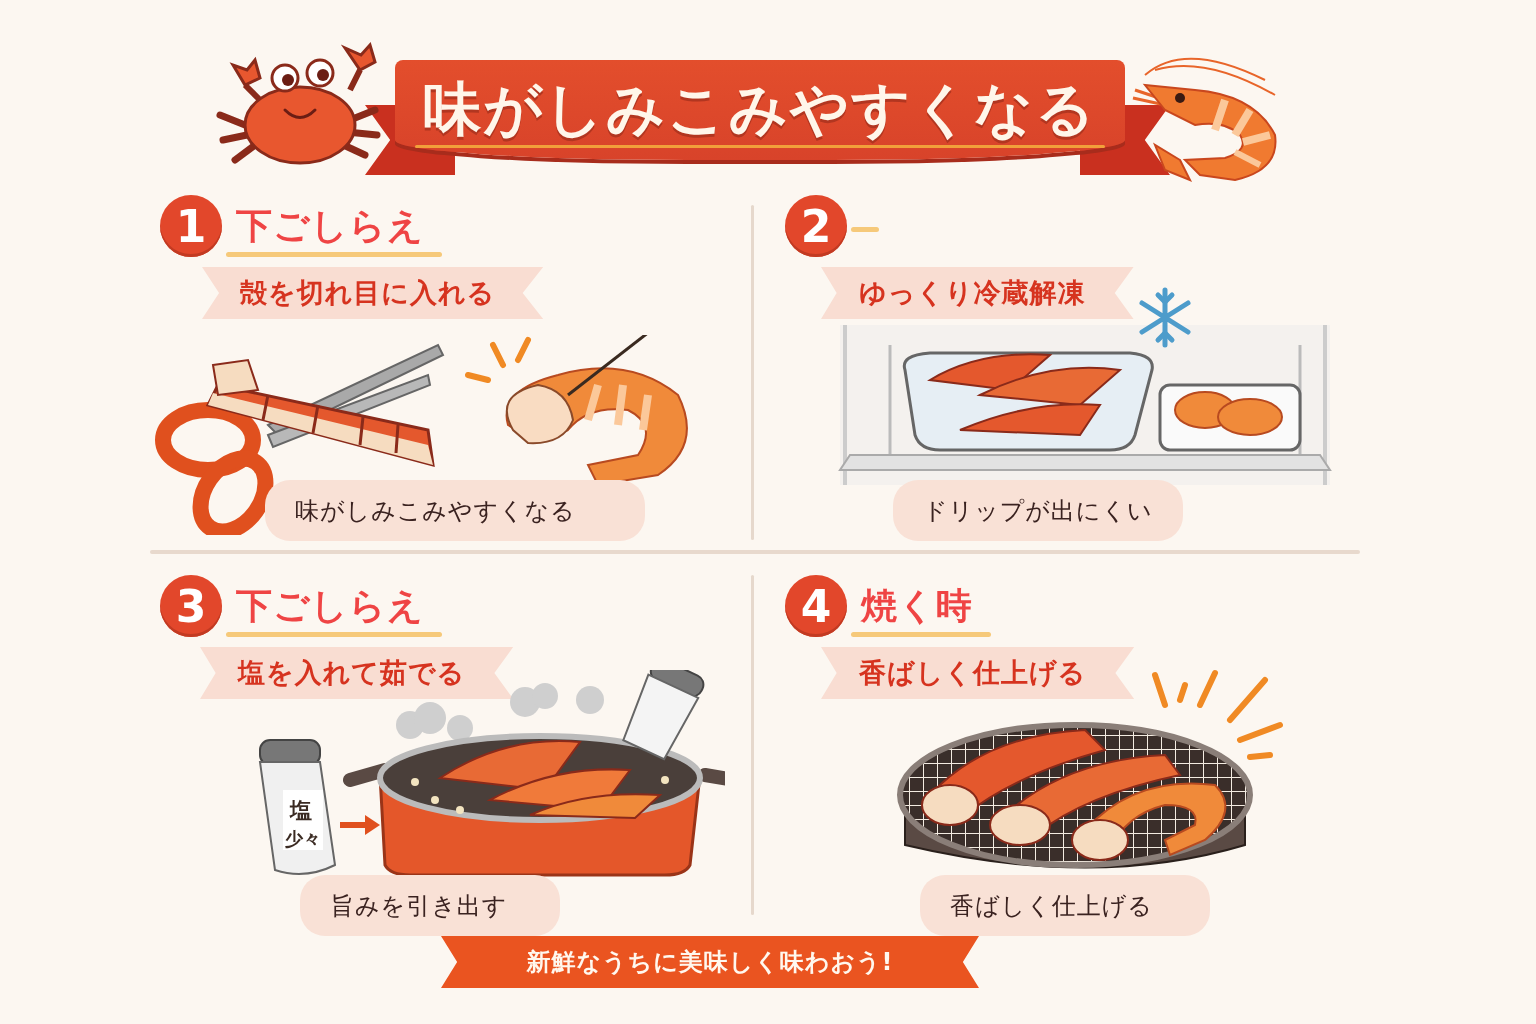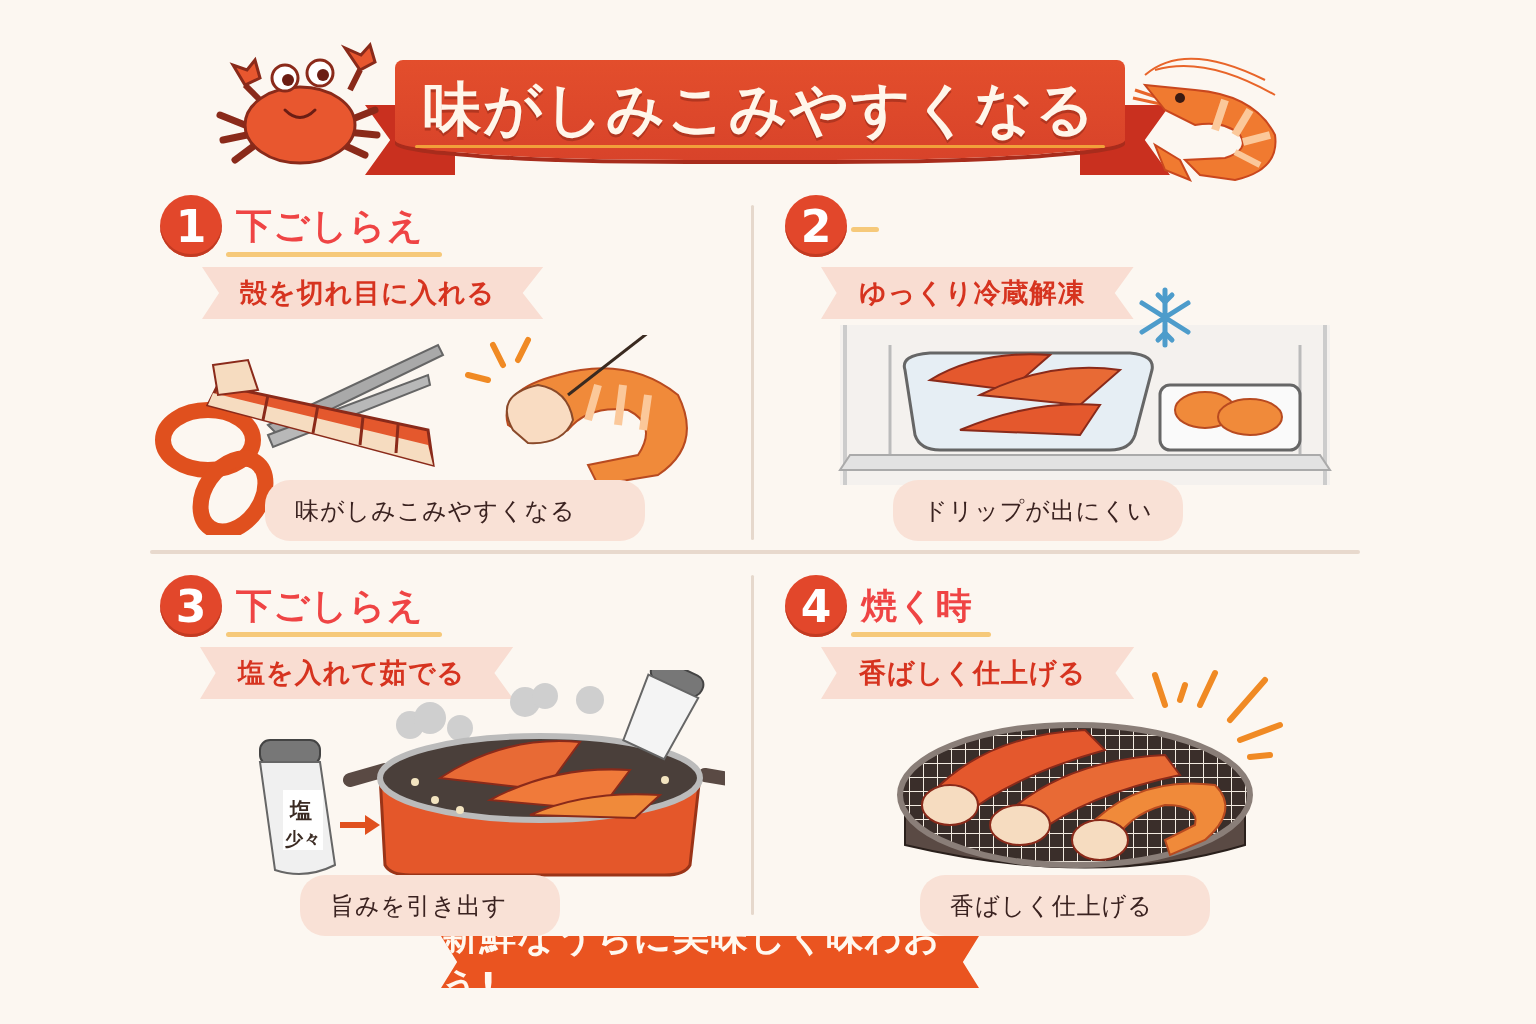--- a/index.html
+++ b/index.html
@@ -65,21 +65,21 @@
   .divider-v2 { position: absolute; left: 751px; top: 575px; width: 3px; height: 340px; background: #e6d8cc; border-radius: 2px; }
   .divider-h { position: absolute; left: 150px; top: 550px; width: 1210px; height: 4px; background: #e8d9cd; border-radius: 2px; }
 
   
   .footer {
     position: absolute; left: 441px; top: 936px; width: 538px; height: 52px;
     background: #ea5420;
     clip-path: polygon(0 0, 100% 0, 97% 50%, 100% 100%, 0 100%, 3% 50%);
     display: flex; align-items: center; justify-content: center;
   }
-  .footer-text { color: #fff8ef; font-weight: bold; font-size: 37px; letter-spacing: 1px; }
+  .footer-text { color: #fff8ef; font-weight: bold; font-size: 24px; letter-spacing: 1px; }
 </style>
 </head>
 <body>
 
 <div class="banner-tail left"></div>
 <div class="banner-tail right"></div>
 <div class="banner-main">
   <span class="banner-title">味がしみこみやすくなる</span>
 </div>
 

